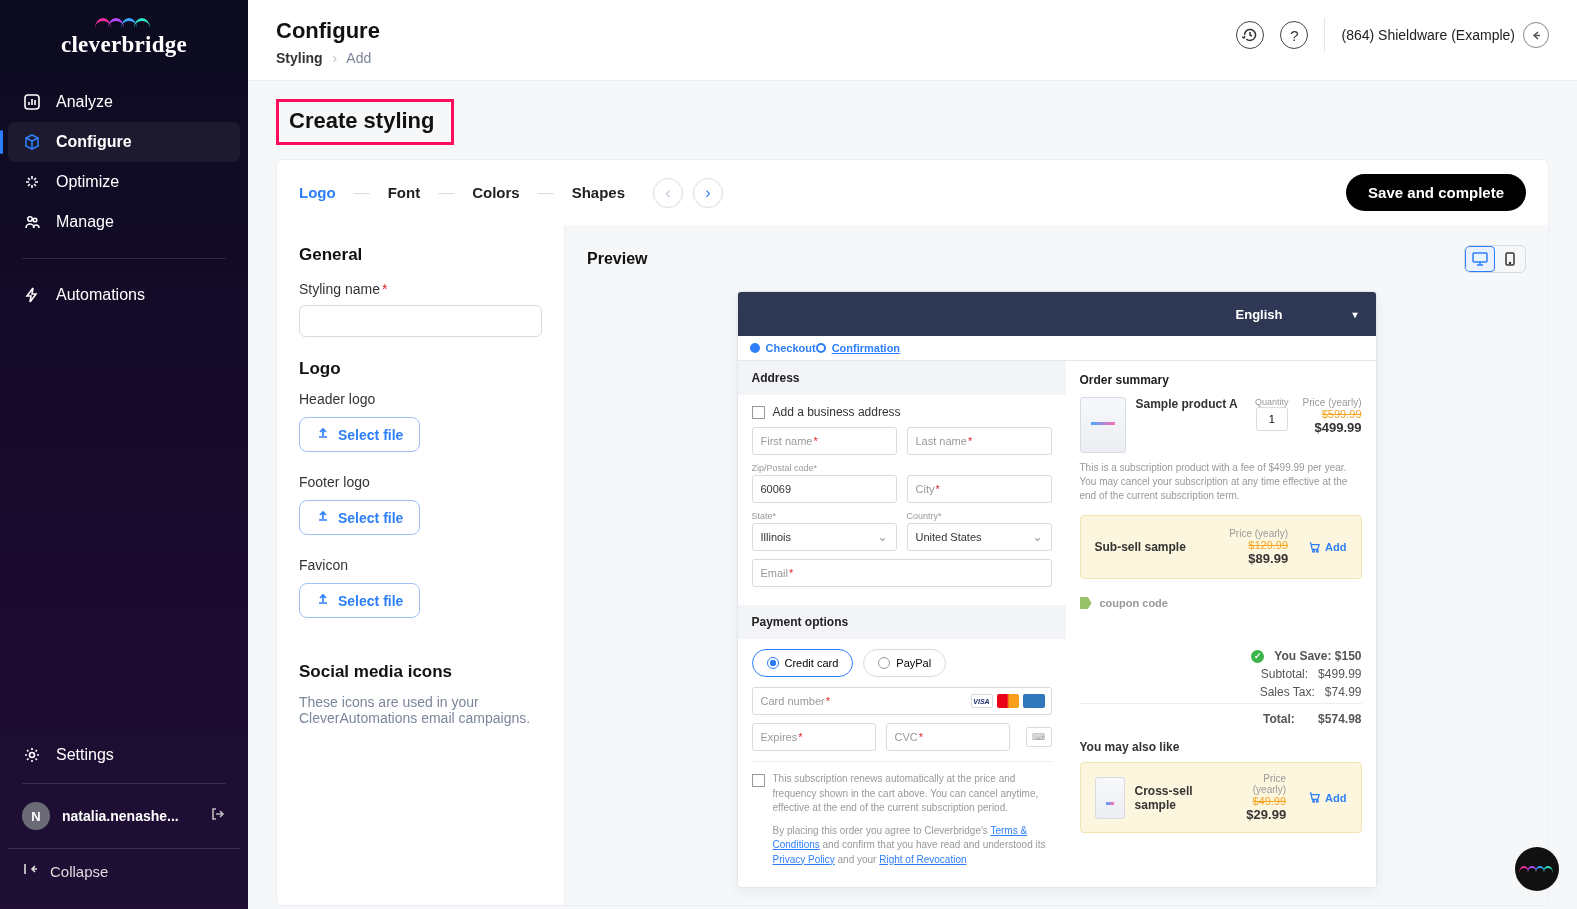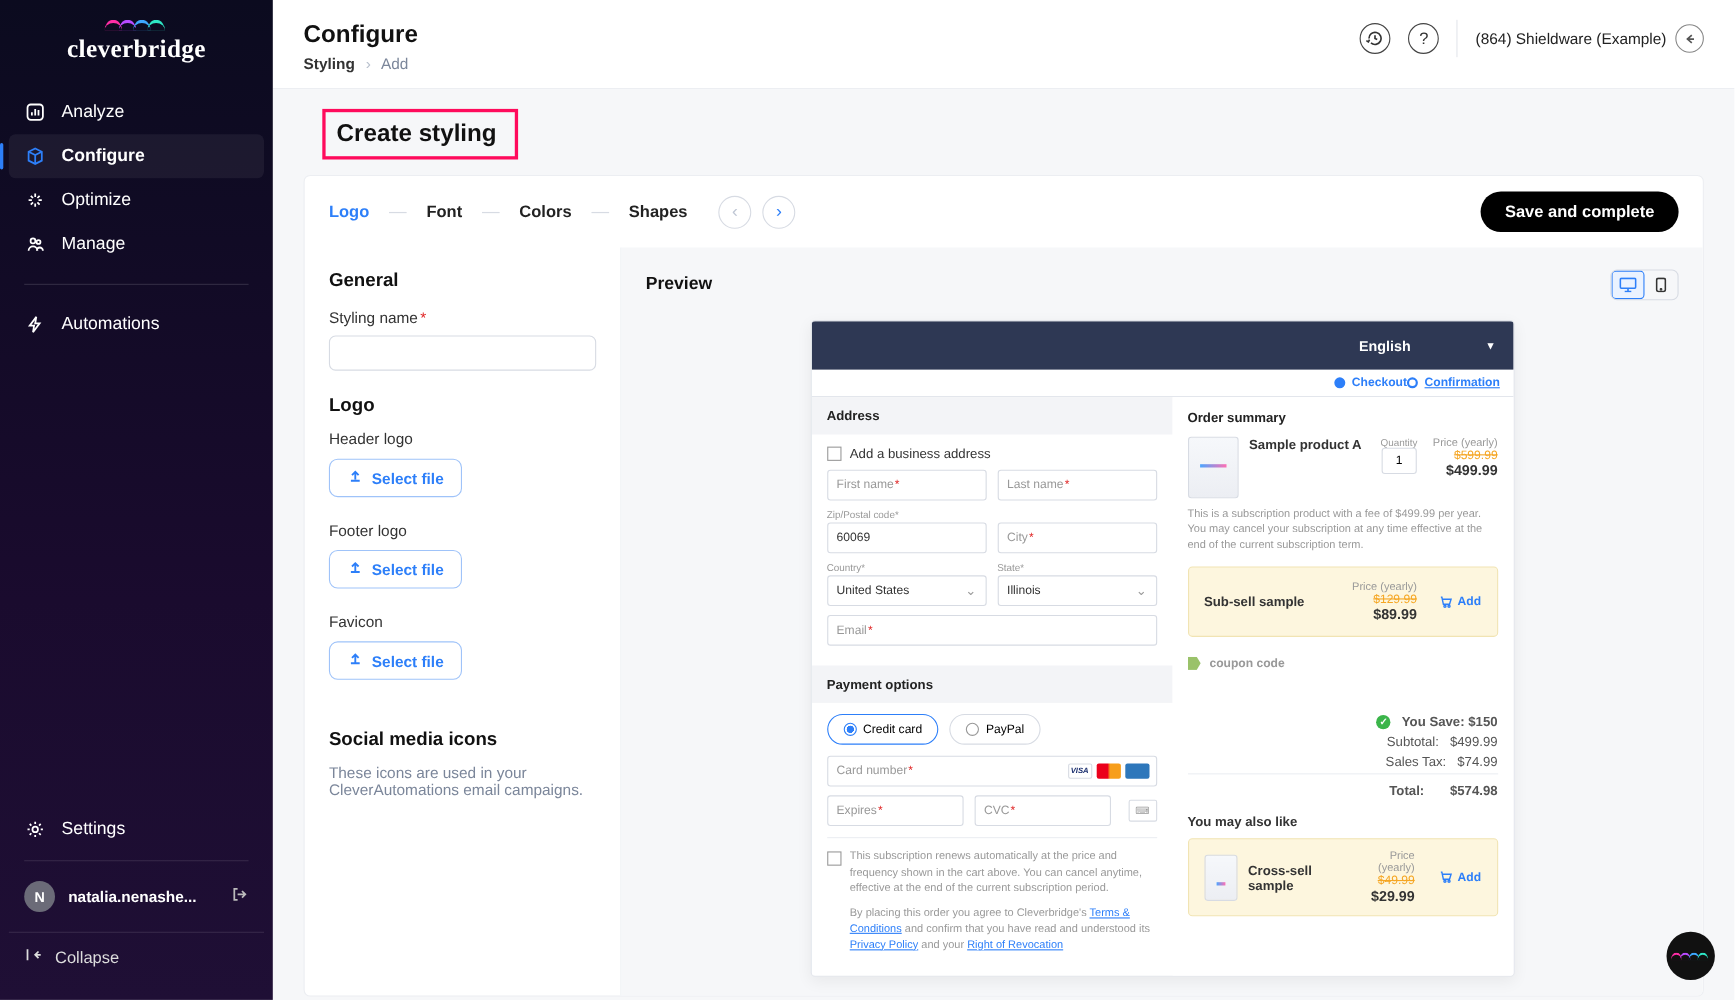--- a/index.html
+++ b/index.html
@@ -28,21 +28,21 @@
 .breadcrumb { font-size:14px; color:#7b869a; margin-top:6px; }
 .breadcrumb b { color:#333; font-weight:600; }
 .breadcrumb .chv { margin:0 6px; color:#b8c0cd;}
 .topbar-right { margin-left:auto; display:flex; align-items:center; gap:16px; }
 .icon-circle { width:28px; height:28px; border:1.5px solid #444; border-radius:50%; display:flex; align-items:center; justify-content:center; font-size:15px; color:#333; cursor:pointer;}
 .topbar-sep { width:1px; height:34px; background:#e3e6ec; }
 .account-sel { font-size:14px; color:#222; display:flex; align-items:center; gap:8px;}
 .back-circle { width:26px; height:26px; border:1.5px solid #888; border-radius:50%; display:flex; align-items:center; justify-content:center; font-size:14px; color:#555; cursor:pointer;}
 
 .content { flex:1; background:#f6f7f9; padding: 18px 28px; overflow:hidden; }
-.section-header-box { display:inline-block; border:3px solid #ff0b5c; padding:6px 16px 8px 10px; background:#f6f7f9;margin-left:17px;}
+.section-header-box { display:inline-block; border:3px solid #ff0b5c; padding:6px 16px 8px 10px; background:#f6f7f9;}
 .section-header { font-size:22px; font-weight:700; color:#111; }
 .card { background:#fff; margin-top:14px; border-radius:6px; border:1px solid #eceef2; overflow:hidden; }
 .wizard-row { display:flex; align-items:center; padding: 14px 22px; gap:18px; }
 .wiz-step { font-size:15px; font-weight:600; color:#222; cursor:pointer;}
 .wiz-step.active { color:#2d7ff9;}
 .wiz-dash { color:#d7dbe3; }
 .wiz-nav { display:flex; gap:10px; margin-left:10px;}
 .wiz-btn { width:30px; height:30px; border-radius:50%; border:1px solid #d7dbe3; display:flex; align-items:center; justify-content:center; color:#2d7ff9; background:#fff; cursor:pointer;}
 .wiz-btn.disabled { color:#bfc6d4;}
 .save-btn { margin-left:auto; background:#000; color:#fff; border-radius:24px; padding:10px 22px; font-size:15px; font-weight:600; cursor:pointer; }
@@ -60,21 +60,21 @@
 .preview-col { flex:1; padding: 20px 22px 0 22px; background:#f6f7f9; overflow:hidden; }
 .preview-head { display:flex; align-items:center; margin-bottom:18px;}
 .preview-title { font-size:16px; font-weight:700; color:#111;}
 .device-toggle { margin-left:auto; display:flex; border:1px solid #d7dbe3; border-radius:6px; overflow:hidden;}
 .device-btn { width:30px; height:26px; display:flex; align-items:center; justify-content:center; color:#333; cursor:pointer;}
 .device-btn.active { border:1.5px solid #2d7ff9; color:#2d7ff9; border-radius:4px; background:#eaf2ff;}
 .preview-frame { width:640px; margin:0 auto; border:1px solid #e3e6ec; background:#fff; box-shadow:0 4px 14px rgba(0,0,0,0.06); border-radius:4px; overflow:hidden;}
 .pf-topbar { background:#2e3854; height:44px; display:flex; align-items:center; justify-content:flex-end; padding:0 18px;}
 .lang-sel { color:#fff; font-size:13px; font-weight:600; display:flex; align-items:center; gap:70px;}
 .lang-sel .chev { font-size:10px; }
-.pf-progress { display:flex; justify-content:flex-end; padding:6px 12px; border-bottom:1px solid #e3e6ec;}
+.pf-progress { display:flex; justify-content:flex-start; padding:6px 12px; border-bottom:1px solid #e3e6ec;}
 .pf-prog-item { display:flex; align-items:center; gap:6px; font-size:11px; font-weight:700;}
 .pf-dot { width:10px; height:10px; border-radius:50%; border:2px solid #2d7ff9;}
 .pf-dot.filled { background:#2d7ff9;}
 .pf-prog-item.active { color:#2d7ff9;}
 .pf-prog-item.inactive { color:#2d7ff9;text-decoration:underline;}
 .pf-body { display:flex; }
 .pf-left { flex:1; padding:0; }
 .pf-section { }
 .pf-sec-head { background:#f3f4f7; padding:10px 14px; font-size:12px; font-weight:700; color:#222;}
 .pf-sec-content { padding:10px 14px;}
@@ -374,26 +374,26 @@
                       </div>
                       <div style="flex:1;display:flex;align-items:flex-end;">
                         <div class="pf-inp">
                             <span>City</span>
                             <span class="ast">*</span>
                           </div>
                       </div>
                     </div>
                     <div style="display:flex; gap:10px; margin-bottom:8px;">
                       <div style="flex:1;">
+                        <div style="font-size:9px;color:#999;margin-bottom:2px;"><span>State</span><span class="ast">*</span></div>
+                        <div class="pf-inp filled sel">Illinois</div>
+                      </div>
+                      <div style="flex:1;">
                         <div style="font-size:9px;color:#999;margin-bottom:2px;"><span>Country</span><span class="ast">*</span></div>
                         <div class="pf-inp filled sel">United States</div>
-                      </div>
-                      <div style="flex:1;">
-                        <div style="font-size:9px;color:#999;margin-bottom:2px;"><span>State</span><span class="ast">*</span></div>
-                        <div class="pf-inp filled sel">Illinois</div>
                       </div>
                     </div>
                     <div class="pf-row">
                       <div class="pf-inp">
                           <span>Email</span>
                           <span class="ast">*</span>
                         </div>
                     </div>
                   </div>
                 </div>

